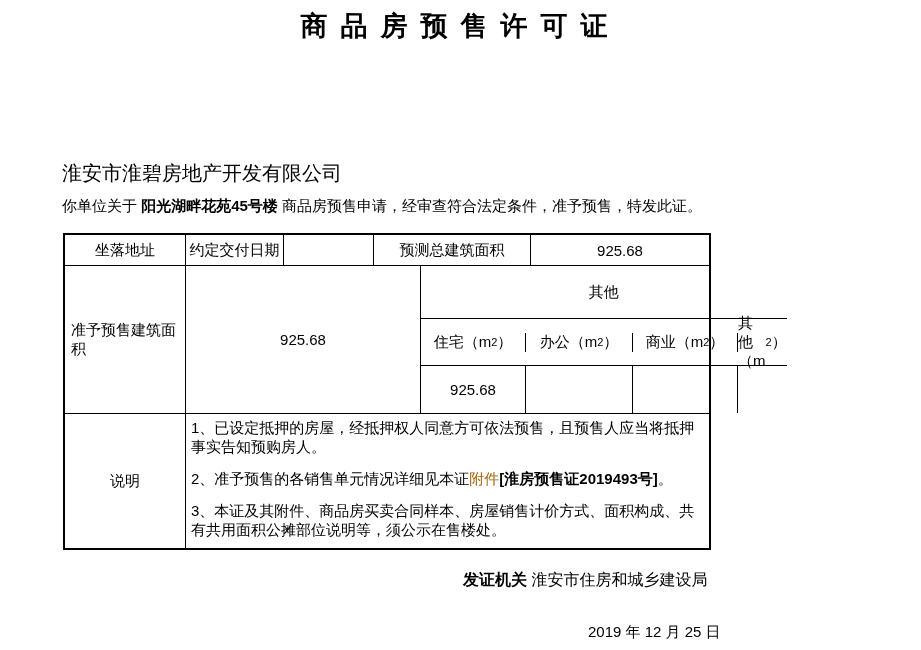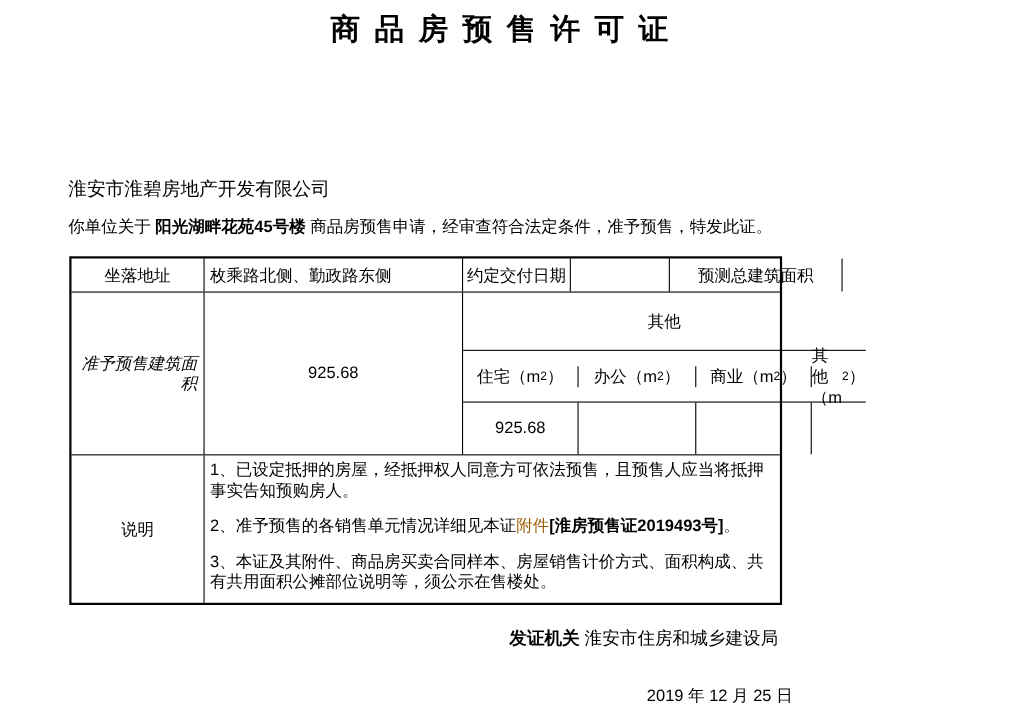--- a/index.html
+++ b/index.html
@@ -8,21 +8,21 @@
     font-family:"Liberation Sans","DejaVu Sans",sans-serif;
     overflow:hidden;position:relative;
   }
   .page{position:absolute;inset:0;}
   .b{font-weight:bold;text-align:right;}
   .title{
     position:absolute;top:8px;left:0;width:921px;text-align:center;
     font-size:27px;font-weight:bold;letter-spacing:13px;
   }
   .cert-no{position:absolute;left:577px;top:105px;font-size:16px;font-weight:bold;}
-  .company{position:absolute;left:62px;top:160px;font-size:17px;}
+  .company{position:absolute;left:62px;top:160px;font-size:20px;}
   .intro{position:absolute;left:62px;top:197px;font-size:15px;width:820px;}
   
   .tbl{
     position:absolute;left:63px;top:233px;width:648px;height:317px;
     border:2px solid #000;box-sizing:border-box;
     display:flex;flex-direction:column;font-size:15px;
   }
   .row{display:flex;flex-direction:row;box-sizing:border-box;}
   .cell{
     box-sizing:border-box;display:flex;align-items:center;justify-content:center;
@@ -41,21 +41,21 @@
   .leftpad{justify-content:flex-start;padding-left:5px;}
   .rblock{flex:1 1 auto;display:flex;flex-direction:column;}
   .other-hdr{height:53px;flex:0 0 53px;border-bottom:1px solid #000;}
   .subhead{height:46px;flex:0 0 46px;border-bottom:1px solid #000;display:flex;align-items:center;}
   .vals{flex:1 1 auto;display:flex;}
   .d1{width:105px;flex:0 0 105px;}
   .d2{width:107px;flex:0 0 107px;}
   .d3{width:105px;flex:0 0 105px;}
   .dLast{flex:1 1 auto;}
   sup{font-size:11px;line-height:0;}
-  .lblwrap{text-align:right;padding:0 6px;font-style:italic;}
+  .lblwrap{text-align:left;padding:0 6px;}
   .notes{
     flex:1 1 auto;box-sizing:border-box;padding:4px 8px 4px 5px;
     font-size:15px;line-height:19px;
   }
   .notes p{margin:0 0 13px 0;}
   .notes p:last-child{margin-bottom:0;}
   .link{color:#a16207;text-decoration:none;cursor:pointer;}
   .issuer{position:absolute;left:463px;top:570px;font-size:16px;}
   .date{position:absolute;left:588px;top:623px;font-size:15px;}
 </style>
@@ -68,21 +68,20 @@
 
 
   <div class="company">淮安市淮碧房地产开发有限公司</div>
 
   <div class="intro"><span>你单位关于 </span><span class="b">阳光湖畔花苑45号楼</span><span> 商品房预售申请，经审查符合法定条件，准予预售，特发此证。</span></div>
 
   <div class="tbl">
 
     <div class="row r1">
       <div class="cell w1 bR">坐落地址</div>
-      <div class="cell w2 bR leftpad">枚乘路北侧、勤政路东侧</div>
       <div class="cell c3 bR">约定交付日期</div>
       <div class="cell c4 bR"></div>
       <div class="cell c5 bR">预测总建筑面积</div>
       <div class="cell cLast">925.68</div>
     </div>
 
     <div class="row r2">
       <div class="cell w1 bR">
         <div class="lblwrap">准予预售建筑面积</div>
       </div>

